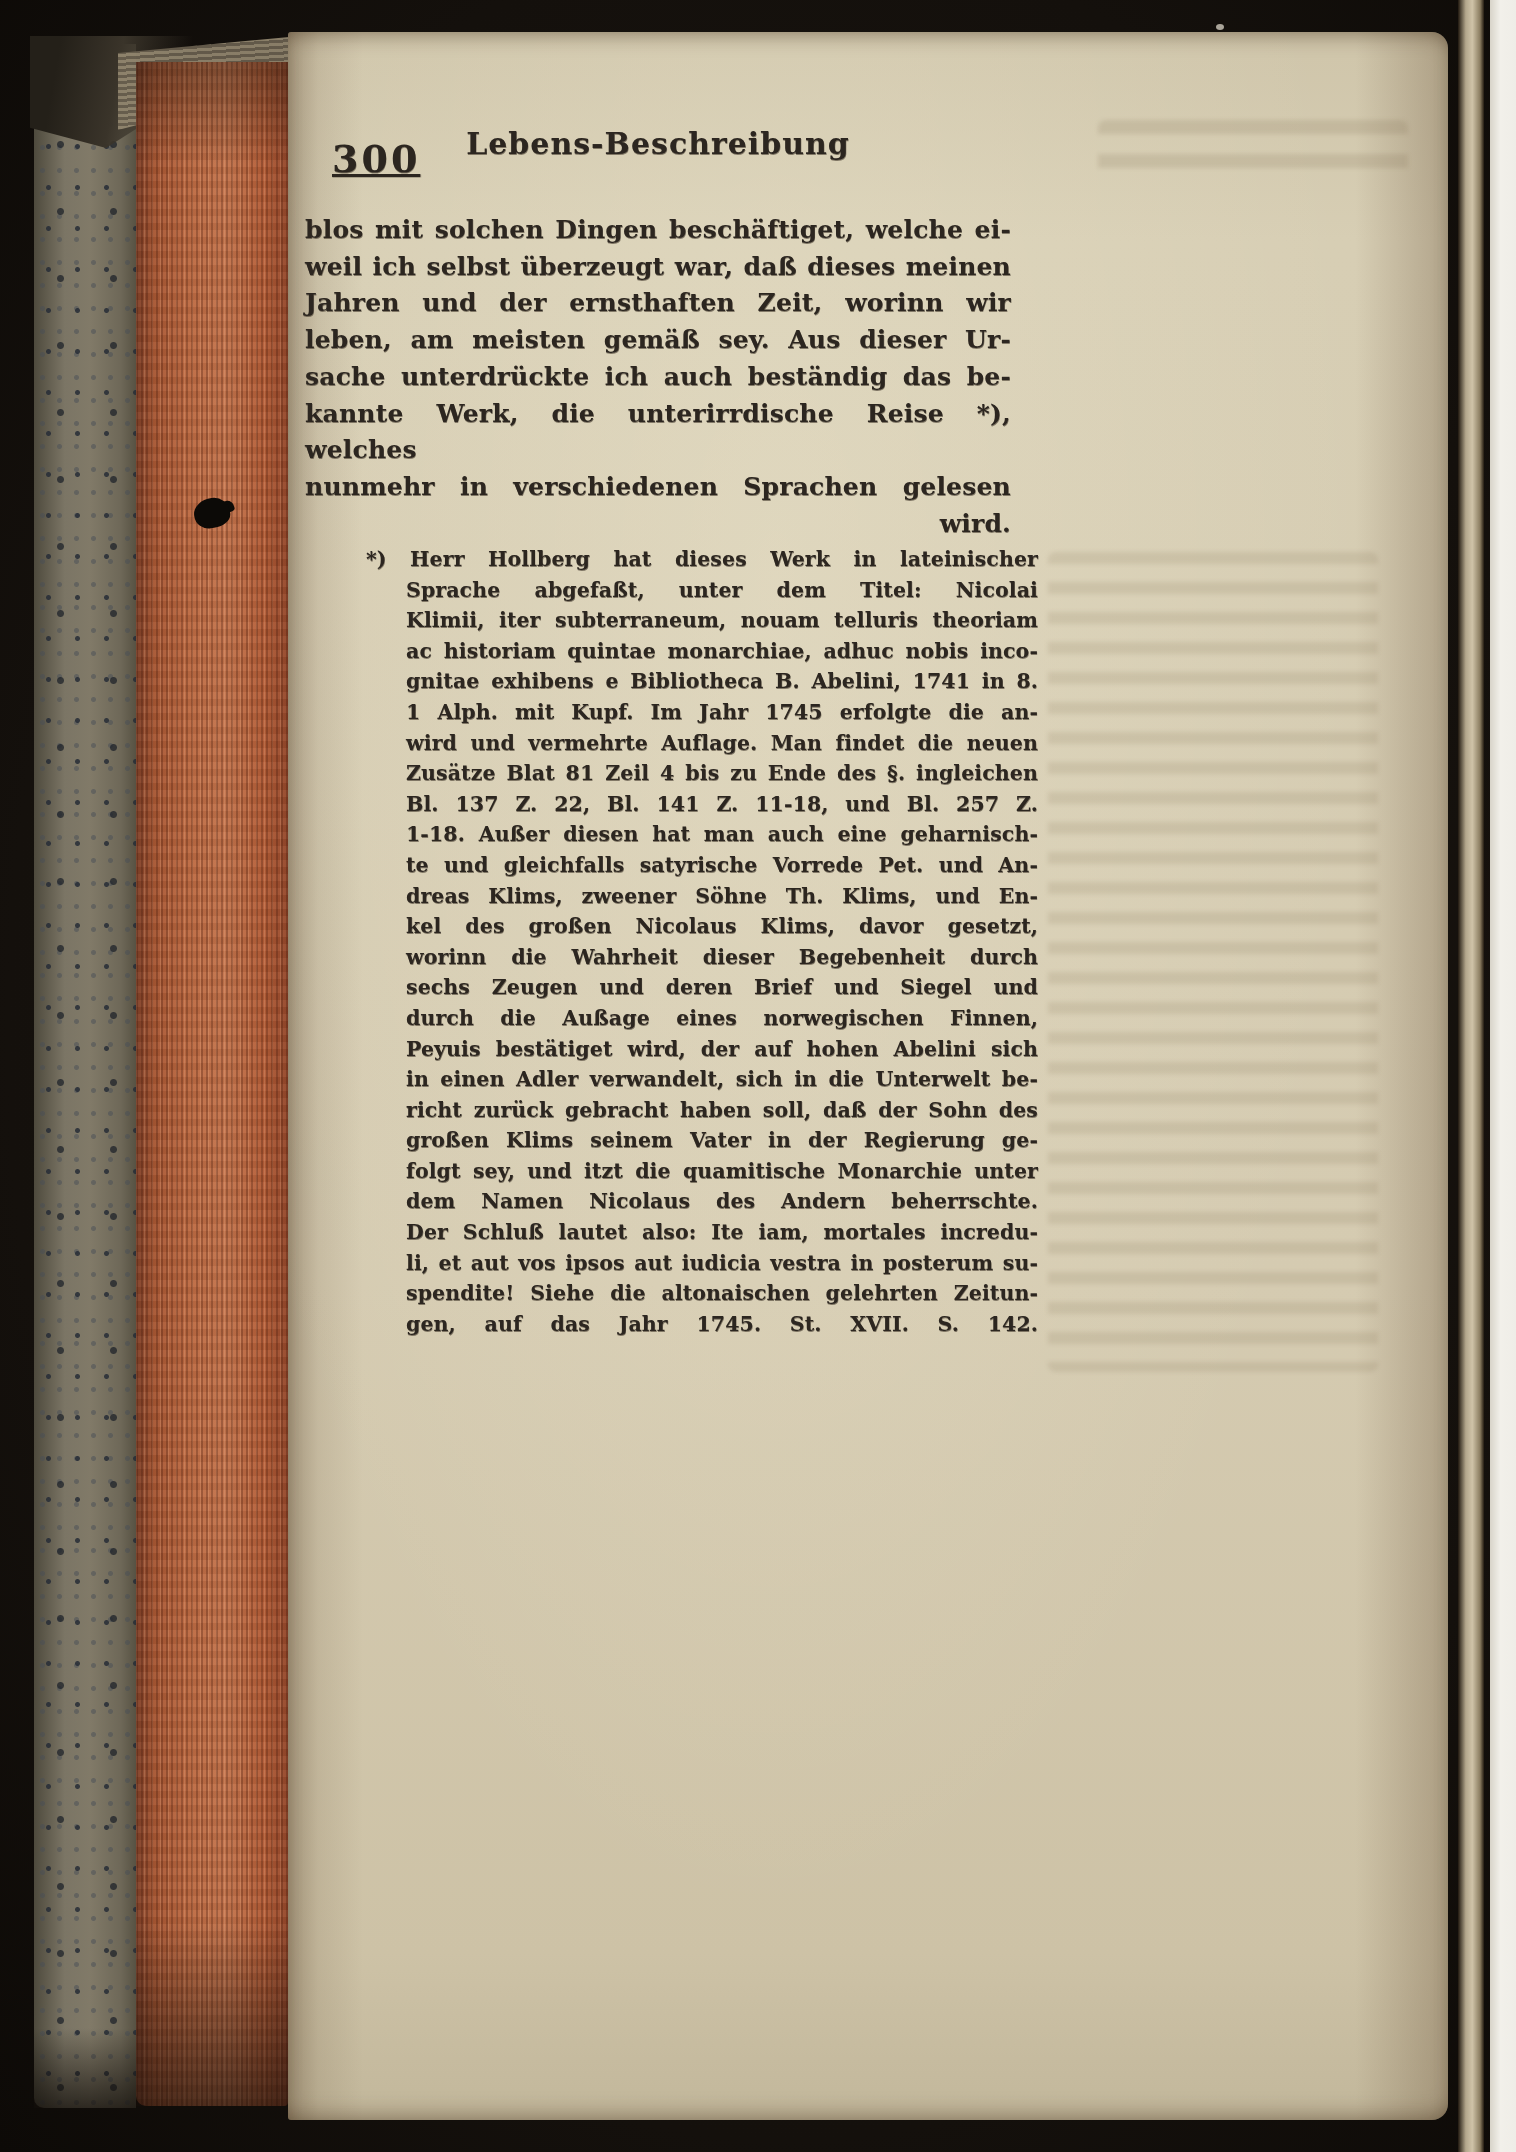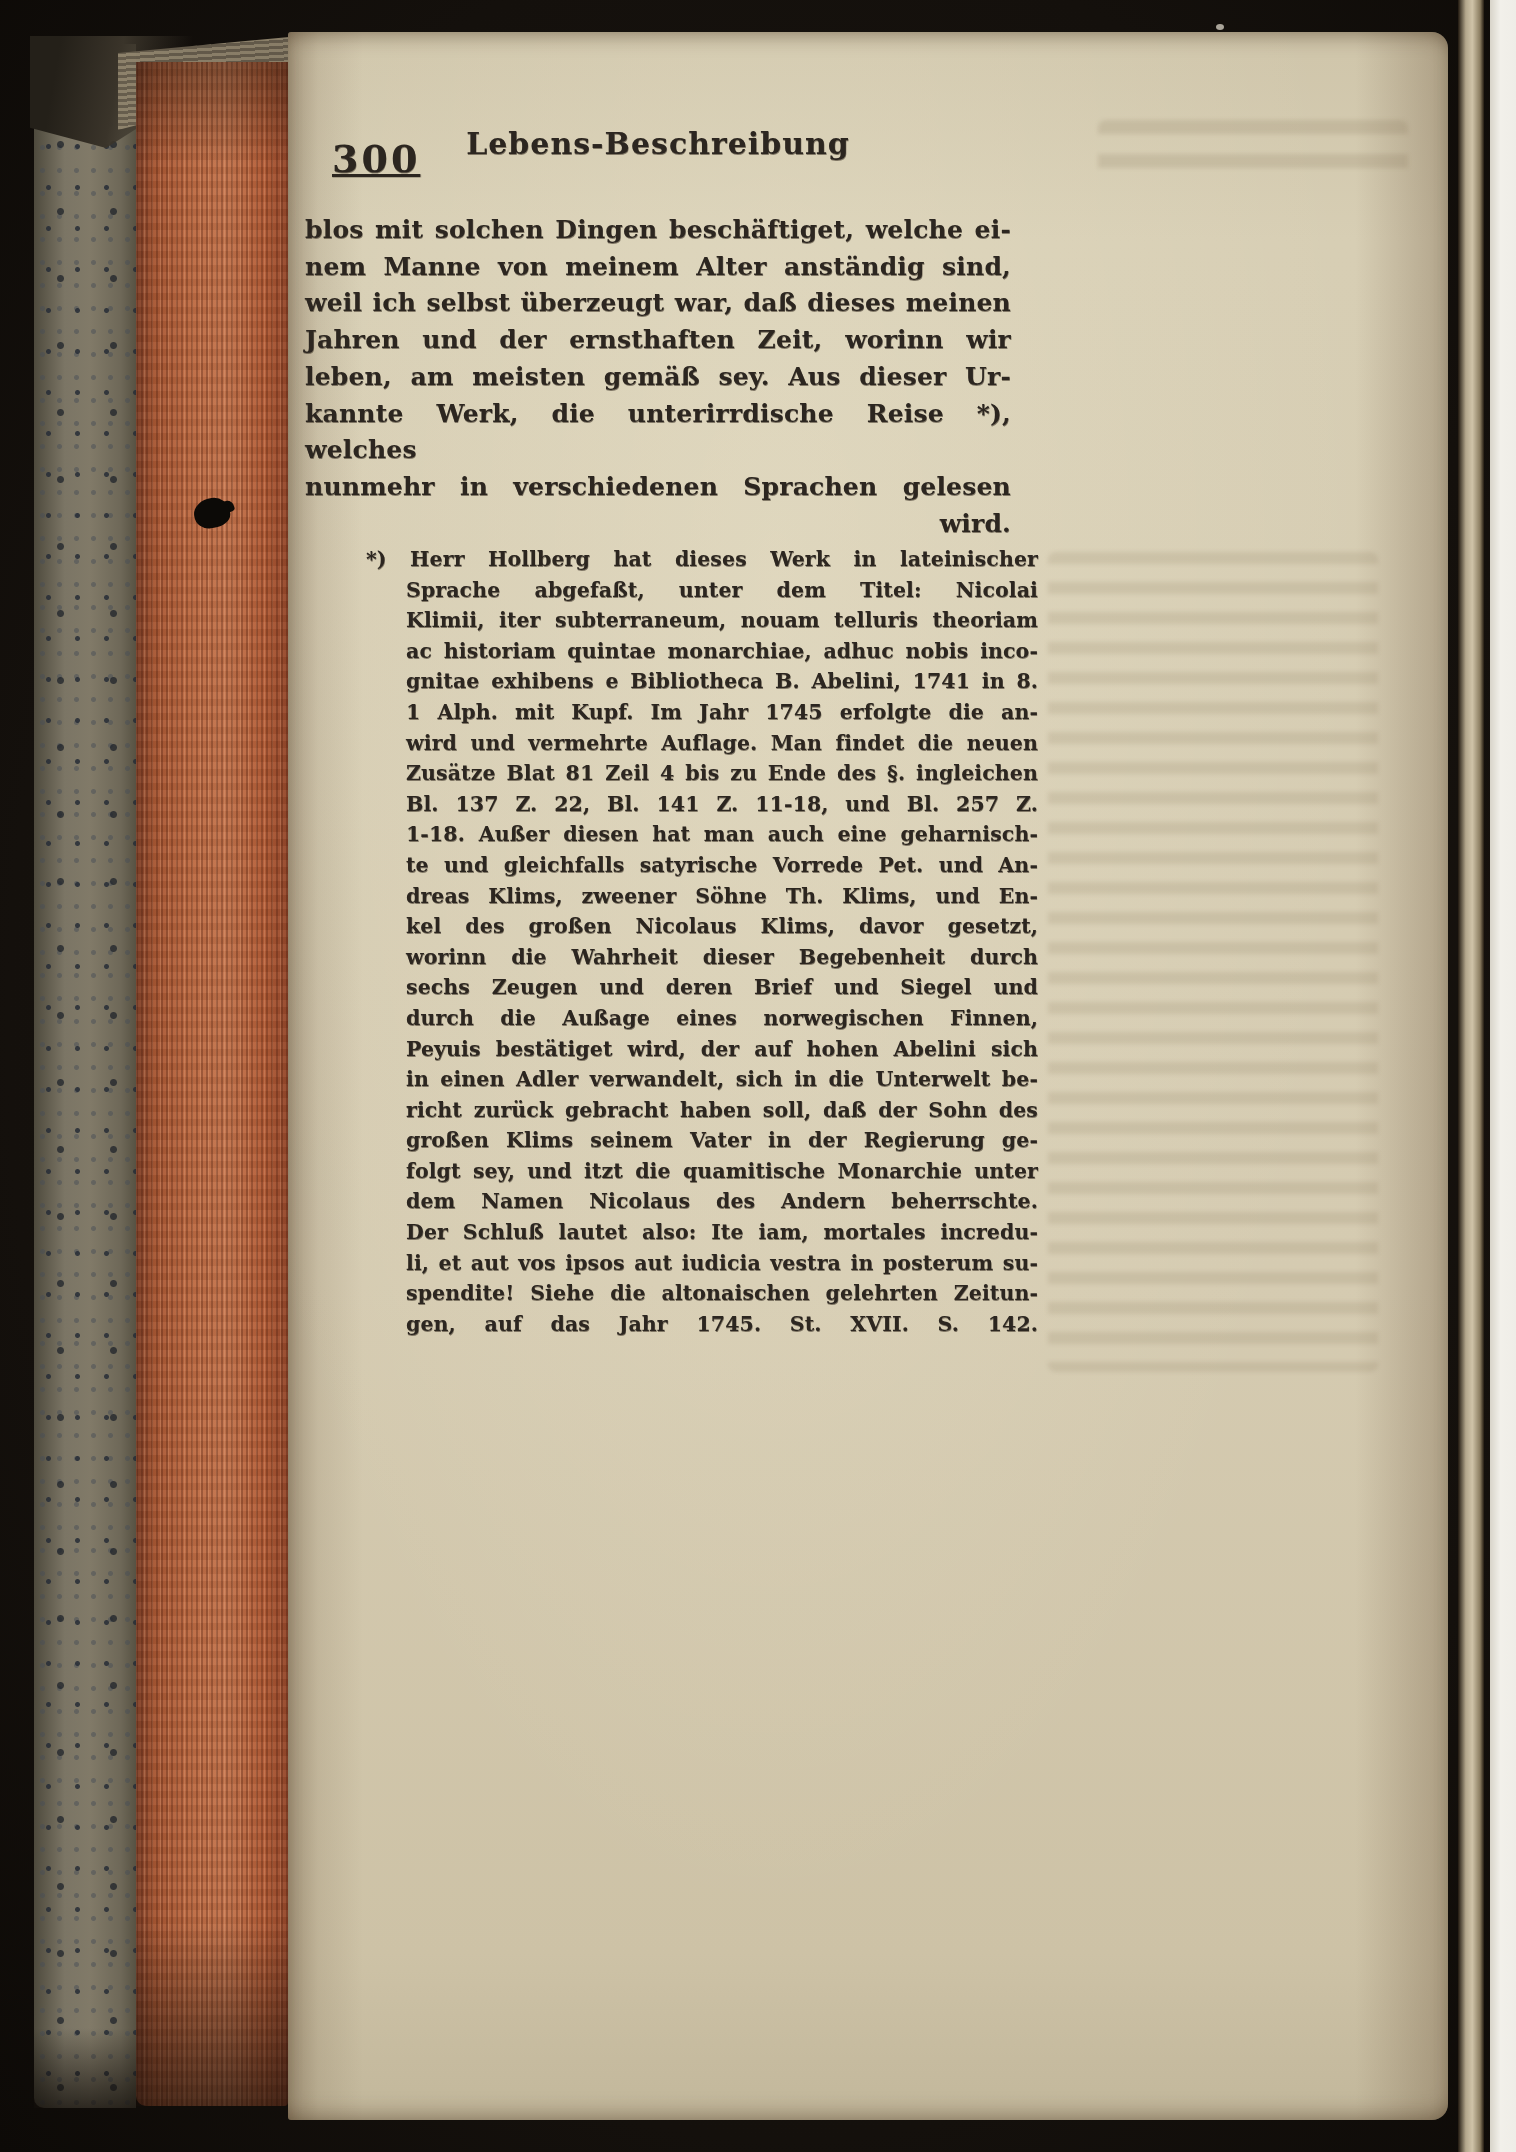--- a/index.html
+++ b/index.html
@@ -142,24 +142,24 @@
   <div class="page">
     <div class="ghost-b"></div>
     <div class="ghost-a"></div>
 
     <div class="page-number txt">300</div>
 
     <div class="head-title txt">Lebens-Beschreibung</div>
 
     <div class="main-text">
         <div class="line">blos mit solchen Dingen beschäftiget, welche ei-</div>
-        <div class="line">nem Manne von meinem Alter anständig sind,</div>
         <div class="line">weil ich selbst überzeugt war, daß dieses meinen</div>
         <div class="line">Jahren und der ernsthaften Zeit, worinn wir</div>
         <div class="line">leben, am meisten gemäß sey.  Aus dieser Ur-</div>
+        <div class="line">sache unterdrückte ich auch beständig das be-</div>
         <div class="line">kannte Werk, die unterirrdische Reise *), welches</div>
         <div class="line">nunmehr in verschiedenen Sprachen gelesen</div>
         <div class="line">wird.</div>
       </div>
 
     <div class="footnote">
         <div class="line">*) Herr Hollberg hat dieses Werk in lateinischer</div>
         <div class="line">Sprache abgefaßt, unter dem Titel:  Nicolai</div>
         <div class="line">Klimii, iter subterraneum, nouam telluris theoriam</div>
         <div class="line">ac historiam quintae monarchiae, adhuc nobis inco-</div>

